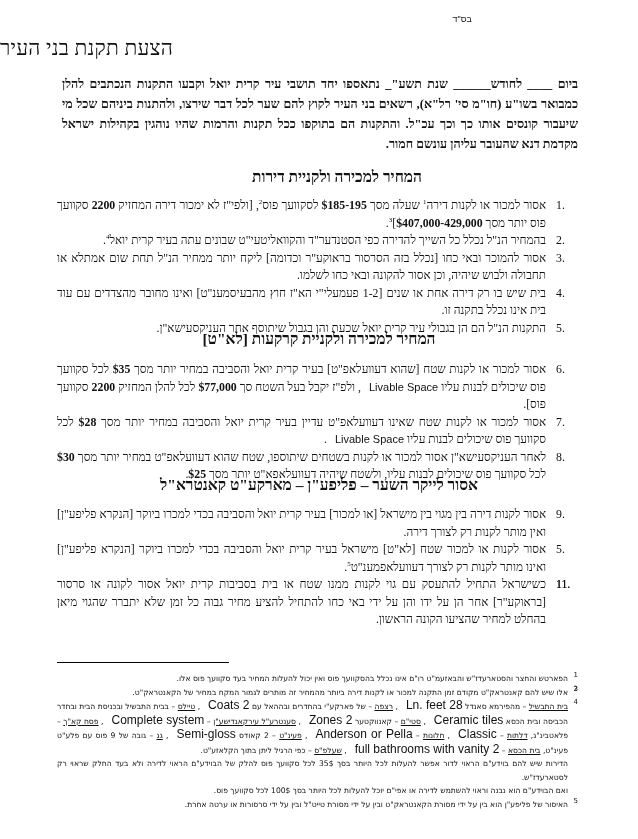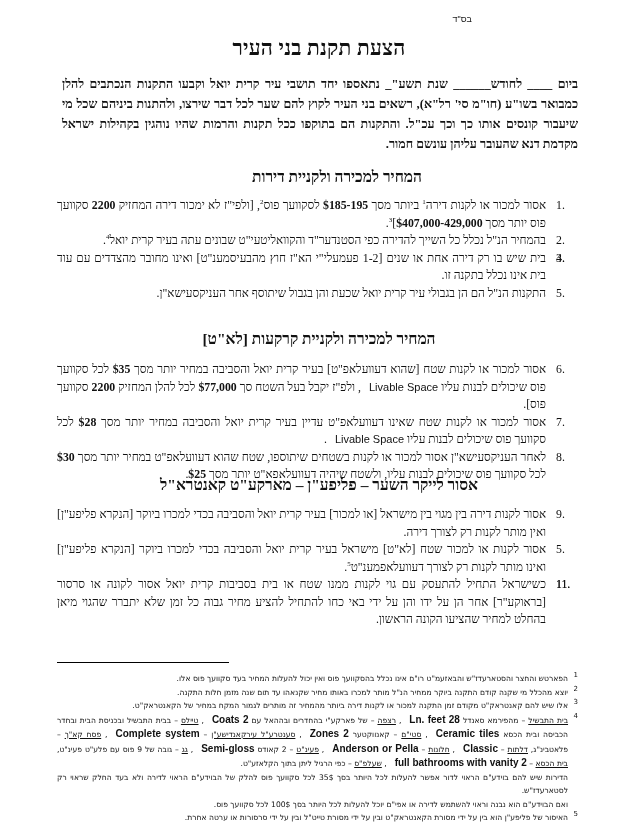--- a/index.html
+++ b/index.html
@@ -27,23 +27,23 @@
       top: 14px;
       right: 166px;
       font-size: 9px;
       font-family: "Liberation Sans", "DejaVu Sans", sans-serif;
       color: #222;
     }
     .title {
       position: absolute;
       top: 36px;
       left: 0; right: 0;
-      text-align: center;
+      text-align: left;
       font-size: 21px;
-      font-weight: bold;
+      font-weight: normal;
       letter-spacing: 0.2px;
     }
     .intro {
       position: absolute;
       top: 74px;
       left: 62px;
       right: 60px;
       font-size: 12.5px;
       font-weight: bold;
       line-height: 20px;
@@ -111,49 +111,50 @@
       padding-right: 10px;
       text-align: justify;
     }
     .footnotes .fnum {
       position: absolute;
       right: 0;
       top: -3px;
       font-size: 7px;
     }
     .footnotes .lat {
-      font-size: 10px;
-      font-weight: bold;
+      font-size: 12px;
+      font-weight: normal;
       font-family: "Liberation Sans", sans-serif;
     }
     .u { text-decoration: underline; }
   </style>
 </head>
 <body>
 
 <div class="page">
 
   <div class="header-mark">בס"ד</div>
 
   <div class="title">הצעת תקנת בני העיר</div>
 
   <div class="intro">ביום ____ לחודש______ שנת תשע"_ נתאספו יחד תושבי עיר קרית יואל וקבעו התקנות הנכתבים להלן כמבואר בשו"ע (חו"מ סי' רל"א), רשאים בני העיר לקוץ להם שער לכל דבר שירצו, ולהתנות ביניהם שכל מי שיעבור קונסים אותו כך וכך עכ"ל. והתקנות הם בתוקפו ככל תקנות והרמות שהיו נוהגין בקהילות ישראל מקדמת דנא שהעובר עליהן עונשם חמור.</div>
 
   <div class="section-title" style="top:168px;margin-left:36px;">המחיר למכירה ולקניית דירות</div>
   <ol class="items" style="top:197px;">
     <li>
       <span class="num">1.</span>
-      <span>אסור למכור או לקנות דירה</span><sup>1</sup><span> ביותר מסך </span><span class="b">$185-195</span><span> לסקוועך פוס</span><sup>2</sup><span>, [ולפי"ז לא ימכור דירה המחזיק </span><span class="b">2200</span><span> סקוועך פוס יותר מסך </span><span class="b">$407,000-429,000</span><span>]</span><sup>3</sup><span>.</span>
+      <span>אסור למכור או לקנות דירה</span><sup>1</sup><span> שעלה מסך </span><span class="b">$185-195</span><span> לסקוועך פוס</span><sup>2</sup><span>, [ולפי"ז לא ימכור דירה המחזיק </span><span class="b">2200</span><span> סקוועך פוס יותר מסך </span><span class="b">$407,000-429,000</span><span>]</span><sup>3</sup><span>.</span>
     </li>
     <li>
       <span class="num">2.</span>
       <span>בהמחיר הנ"ל נכלל כל השייך להדירה כפי הסטנדער"ד והקוואליטעי"ט שבונים עתה בעיר קרית יואל</span><sup>4</sup><span>.</span>
     </li>
     <li>
       <span class="num">3.</span>
+      <span>אסור להמוכר ובאי כחו [נכלל בזה הסרסור בראוקע"ר וכדומה] ליקח יותר ממחיר הנ"ל תחת שום אמתלא או תחבולה ולבוש שיהיה, וכן אסור להקונה ובאי כחו לשלמו.</span>
     </li>
     <li>
       <span class="num">4.</span>
       <span>בית שיש בו רק דירה אחת או שנים [1-2 פעמעלי"י הא"ז חוץ מהבעיסמענ"ט] ואינו מחובר מהצדדים עם עוד בית אינו נכלל בתקנה זו.</span>
     </li>
     <li>
       <span class="num">5.</span>
       <span>התקנות הנ"ל הם הן בגבולי עיר קרית יואל שכעת והן בגבול שיתוסף אחר העניקסעישא"ן.</span>
     </li>
   </ol>
@@ -195,21 +196,20 @@
 
   <div class="fn-rule"></div>
 
   <ul class="footnotes">
     <li>
       <span class="fnum">1</span>
       <span>הפארטש והחצר והסטארעדז"ש והבאזעמ"ט רו"ם אינו נכלל בהסקוועך פוס ואין יכול להעלות המחיר בעד סקוועך פוס אלו.</span>
     </li>
     <li>
       <span class="fnum">2</span>
-      <span>יוצא מהכלל מי שקנה קודם התקנה ביוקר ממחיר הנ"ל מותר למכרו באותו מחיר שקנאהו עד תום שנה מזמן חלות התקנה.</span>
     </li>
     <li>
       <span class="fnum">3</span>
       <span>אלו שיש להם קאנטראק"ט מקודם זמן התקנה למכור או לקנות דירה ביותר מהמחיר זה מותרים לגמור המקח במחיר של הקאנטראק"ט.</span>
     </li>
     <li id="fn4">
       <span class="fnum">4</span>
       <span id="fn4-body"><span class="u">בית התבשיל</span><span> – מהפירמא סאנדל </span><span class="lat">Ln. feet 28</span><span>, </span><span class="u">רצפה</span><span> – של פארקע"י בהחדרים ובההאל עם </span><span class="lat">Coats 2</span><span>, </span><span class="u">טיילס</span><span> – בבית התבשיל ובכניסת הבית ובחדר הכביסה ובית הכסא </span><span class="lat">Ceramic tiles</span><span>, </span><span class="u">סטי"ם</span><span> – קאנווקטער </span><span class="lat">Zones 2</span><span>, </span><span class="u">סענטרע"ל עירקאנדישע"ן</span><span> – </span><span class="lat">Complete system</span><span>, </span><span class="u">פסח קא"ך</span><span> – פלאטבינ"ג, </span><span class="u">דלתות</span><span> – </span><span class="lat">Classic</span><span>, </span><span class="u">חלונות</span><span> – </span><span class="lat">Anderson or Pella</span><span>, </span><span class="u">פעינ"ט</span><span> – 2 קאודס </span><span class="lat">Semi-gloss</span><span>, </span><span class="u">גג</span><span> – גובה של 9 פוס עם פלע"ט פעינ"ט, </span><span class="u">בית הכסא</span><span> – </span><span class="lat">2 full bathrooms with vanity</span><span>, </span><span class="u">שעלפ"ס</span><span> – כפי הרגיל ליתן בתוך הקלאזע"ט.</span></span>
       <div>הדירות שיש להם בוידע"ם הראוי לדור אפשר להעלות לכל היותר בסך 35$ לכל סקוועך פוס להלק של הבוידע"ם הראוי לדירה ולא בעד החלק שראוי רק לסטארעדז"ש.</div>
       <div>ואם הבוידע"ם הוא נבנה וראוי להשתמש לדירה או אפי"ם יוכל להעלות לכל היותר בסך 100$ לכל סקוועך פוס.</div>

